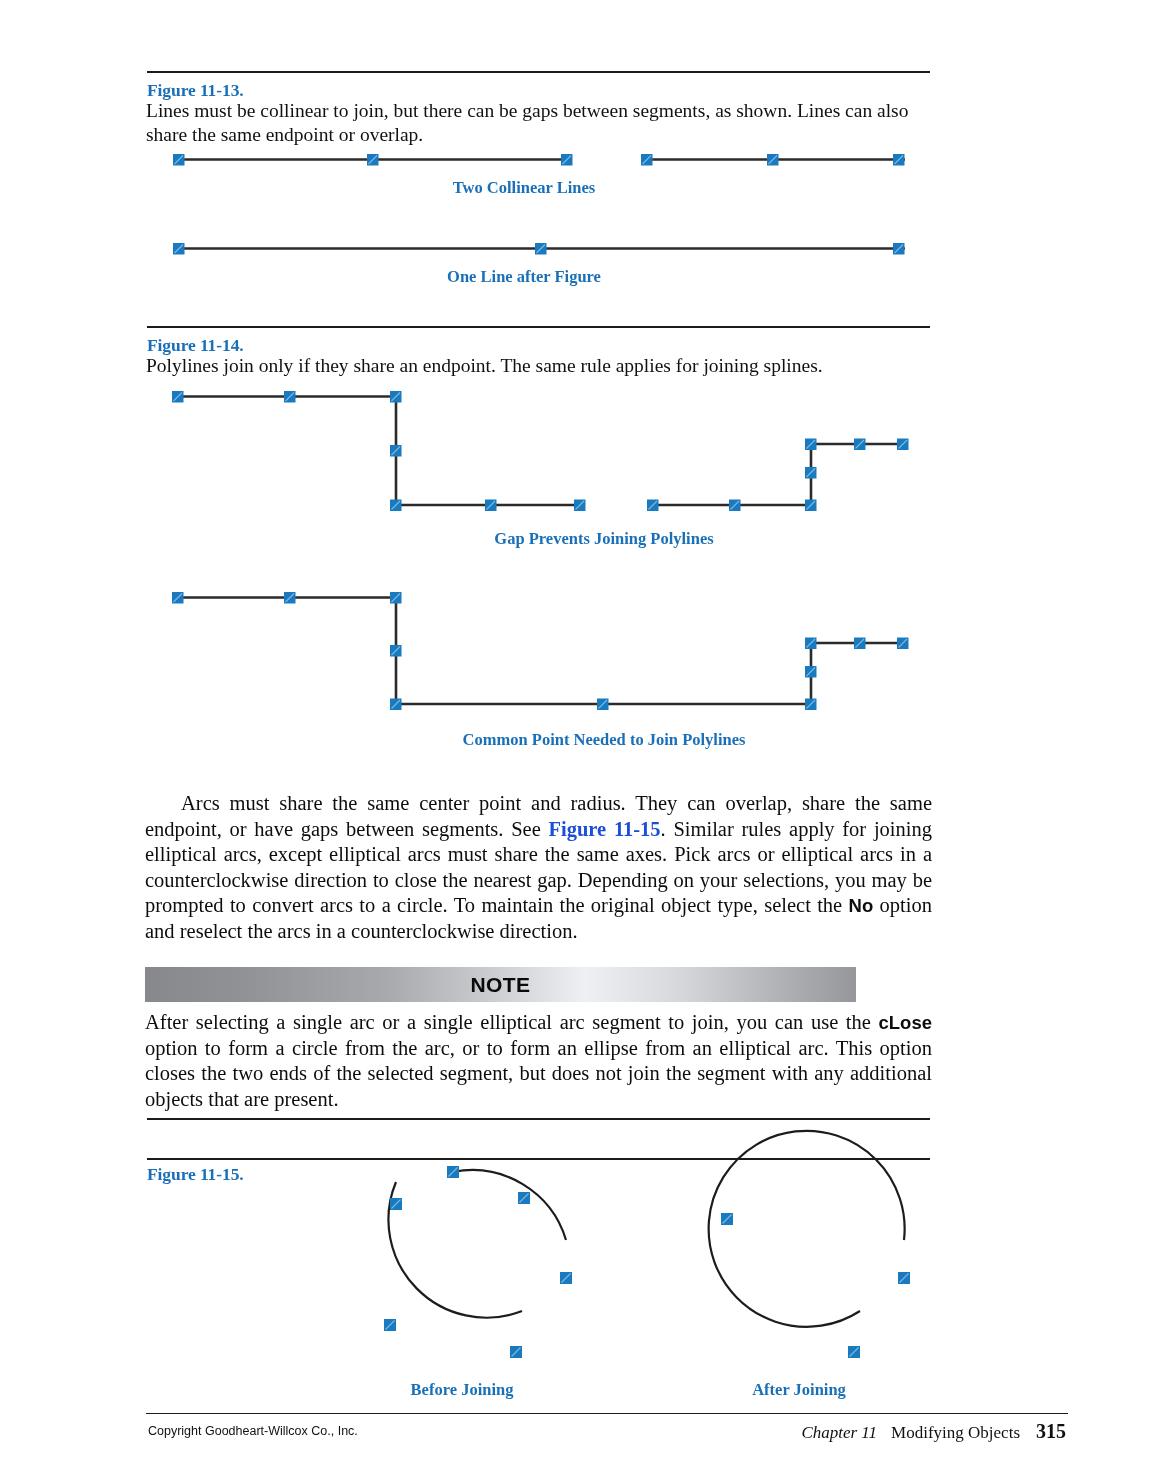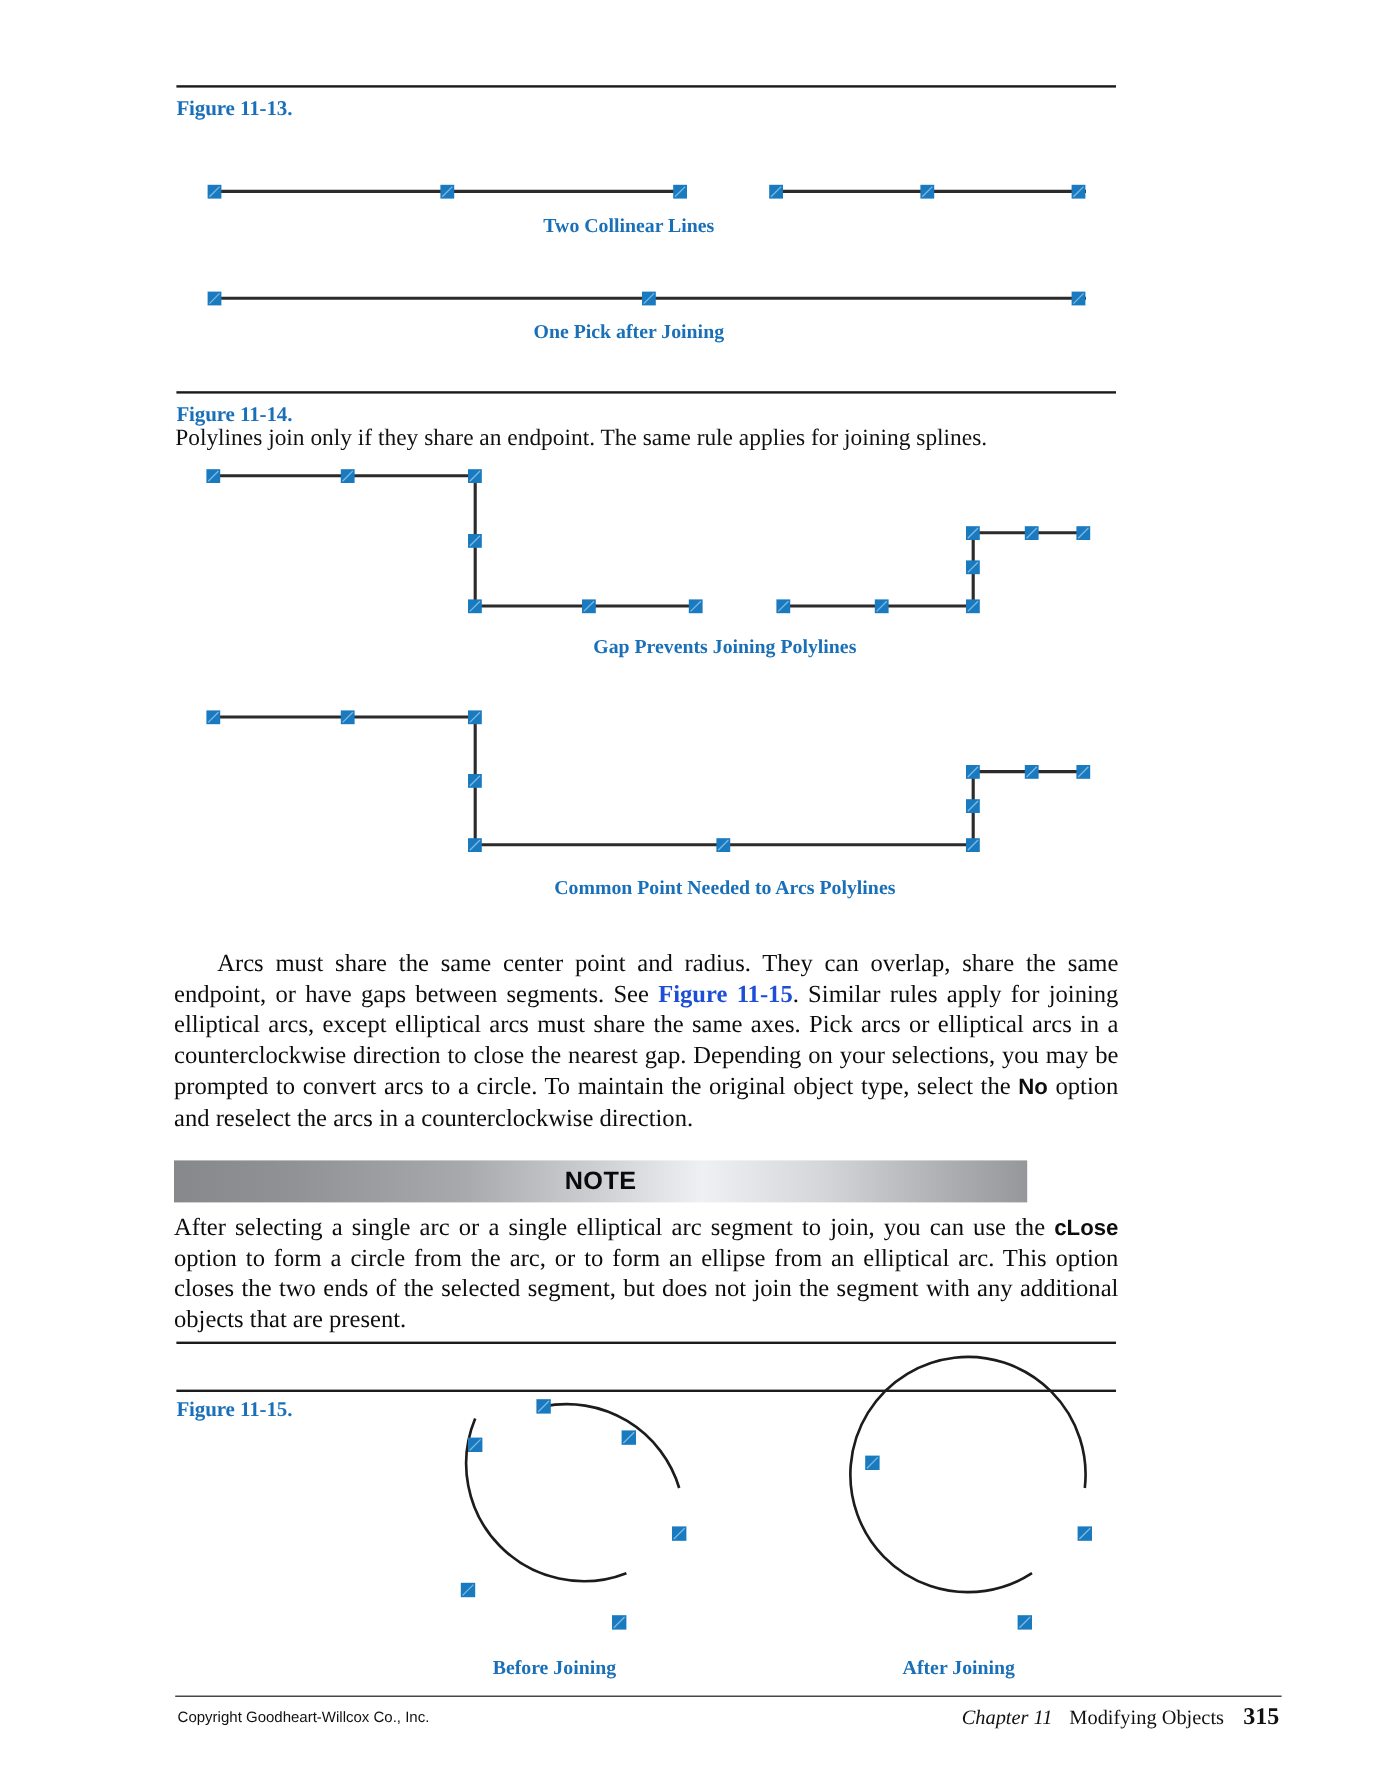--- a/index.html
+++ b/index.html
@@ -109,20 +109,21 @@
 </style>
 </head>
 <body>
 
 <div class="page">
 
   <div class="rule-thick" style="top:71px;"></div>
 
   <div class="fig-head" style="left:147px;top:80px;">Figure 11-13.</div>
 
+  <div class="fig-desc" style="left:146px;top:99px;width:790px;">Lines must be collinear to join, but there can be gaps between segments, as shown. Lines can also share the same endpoint or overlap.</div>
 
   <svg class="draw" style="left:160px;top:145px;" width="760" height="35" viewBox="0 0 760 35">
 
     <line class="seg" x1="19" y1="14.5" x2="407" y2="14.5"></line>
 
     <line class="seg" x1="487" y1="14.5" x2="745" y2="14.5"></line>
 
     <g>
       <rect class="grip" x="13" y="9" width="11.5" height="11.5"></rect>
       <line class="gripHL" x1="14.5" y1="19" x2="23" y2="10.5"></line>
@@ -161,21 +162,21 @@
     <g>
       <rect class="grip" x="375" y="9" width="11.5" height="11.5"></rect>
       <line class="gripHL" x1="376.5" y1="19" x2="385" y2="10.5"></line>
     </g>
     <g>
       <rect class="grip" x="733" y="9" width="11.5" height="11.5"></rect>
       <line class="gripHL" x1="734.5" y1="19" x2="743" y2="10.5"></line>
     </g>
   </svg>
 
-  <div class="draw-cap" style="left:524px;top:267px;">One Pick after Joining</div>
+  <div class="draw-cap" style="left:524px;top:267px;">One Line after Figure</div>
 
   <div class="rule-thick" style="top:326px;"></div>
 
   <div class="fig-head" style="left:147px;top:335px;">Figure 11-14.</div>
 
   <div class="fig-desc" style="left:146px;top:354px;width:790px;">Polylines join only if they share an endpoint. The same rule applies for joining splines.</div>
 
   <svg class="draw" style="left:160px;top:385px;" width="760" height="135" viewBox="0 0 760 135">
 
     <polyline class="seg" points="18,11.5 236,11.5 236,120 680,120" style="display:none"></polyline>
@@ -288,21 +289,21 @@
     <g>
         <rect class="grip" x="694" y="51.5" width="11.5" height="11.5"></rect>
         <line class="gripHL" x1="695.5" y1="61.5" x2="704" y2="53"></line>
       </g>
     <g>
         <rect class="grip" x="737" y="51.5" width="11.5" height="11.5"></rect>
         <line class="gripHL" x1="738.5" y1="61.5" x2="747" y2="53"></line>
       </g>
   </svg>
 
-  <div class="draw-cap" style="left:604px;top:730px;">Common Point Needed to Arcs Polylines</div>
+  <div class="draw-cap" style="left:604px;top:730px;">Common Point Needed to Join Polylines</div>
 
   <div class="body-par" style="top:791px;">
     <span class="indent"></span><span>Arcs must share the same center point and radius. They can overlap, share the same endpoint, or have gaps between segments. See </span><span class="blue-ref">Figure 11-15</span><span>. Similar rules apply for joining elliptical arcs, except elliptical arcs must share the same axes. Pick arcs or elliptical arcs in a counterclockwise direction to close the nearest gap. Depending on your selections, you may be prompted to convert arcs to a circle. To maintain the original object type, select the </span><b>No</b><span> option and reselect the arcs in a counterclockwise direction.</span>
   </div>
 
   <div class="note-bar">
     <span>NOTE</span>
   </div>
 
   <div class="body-par" style="top:1010px;">

